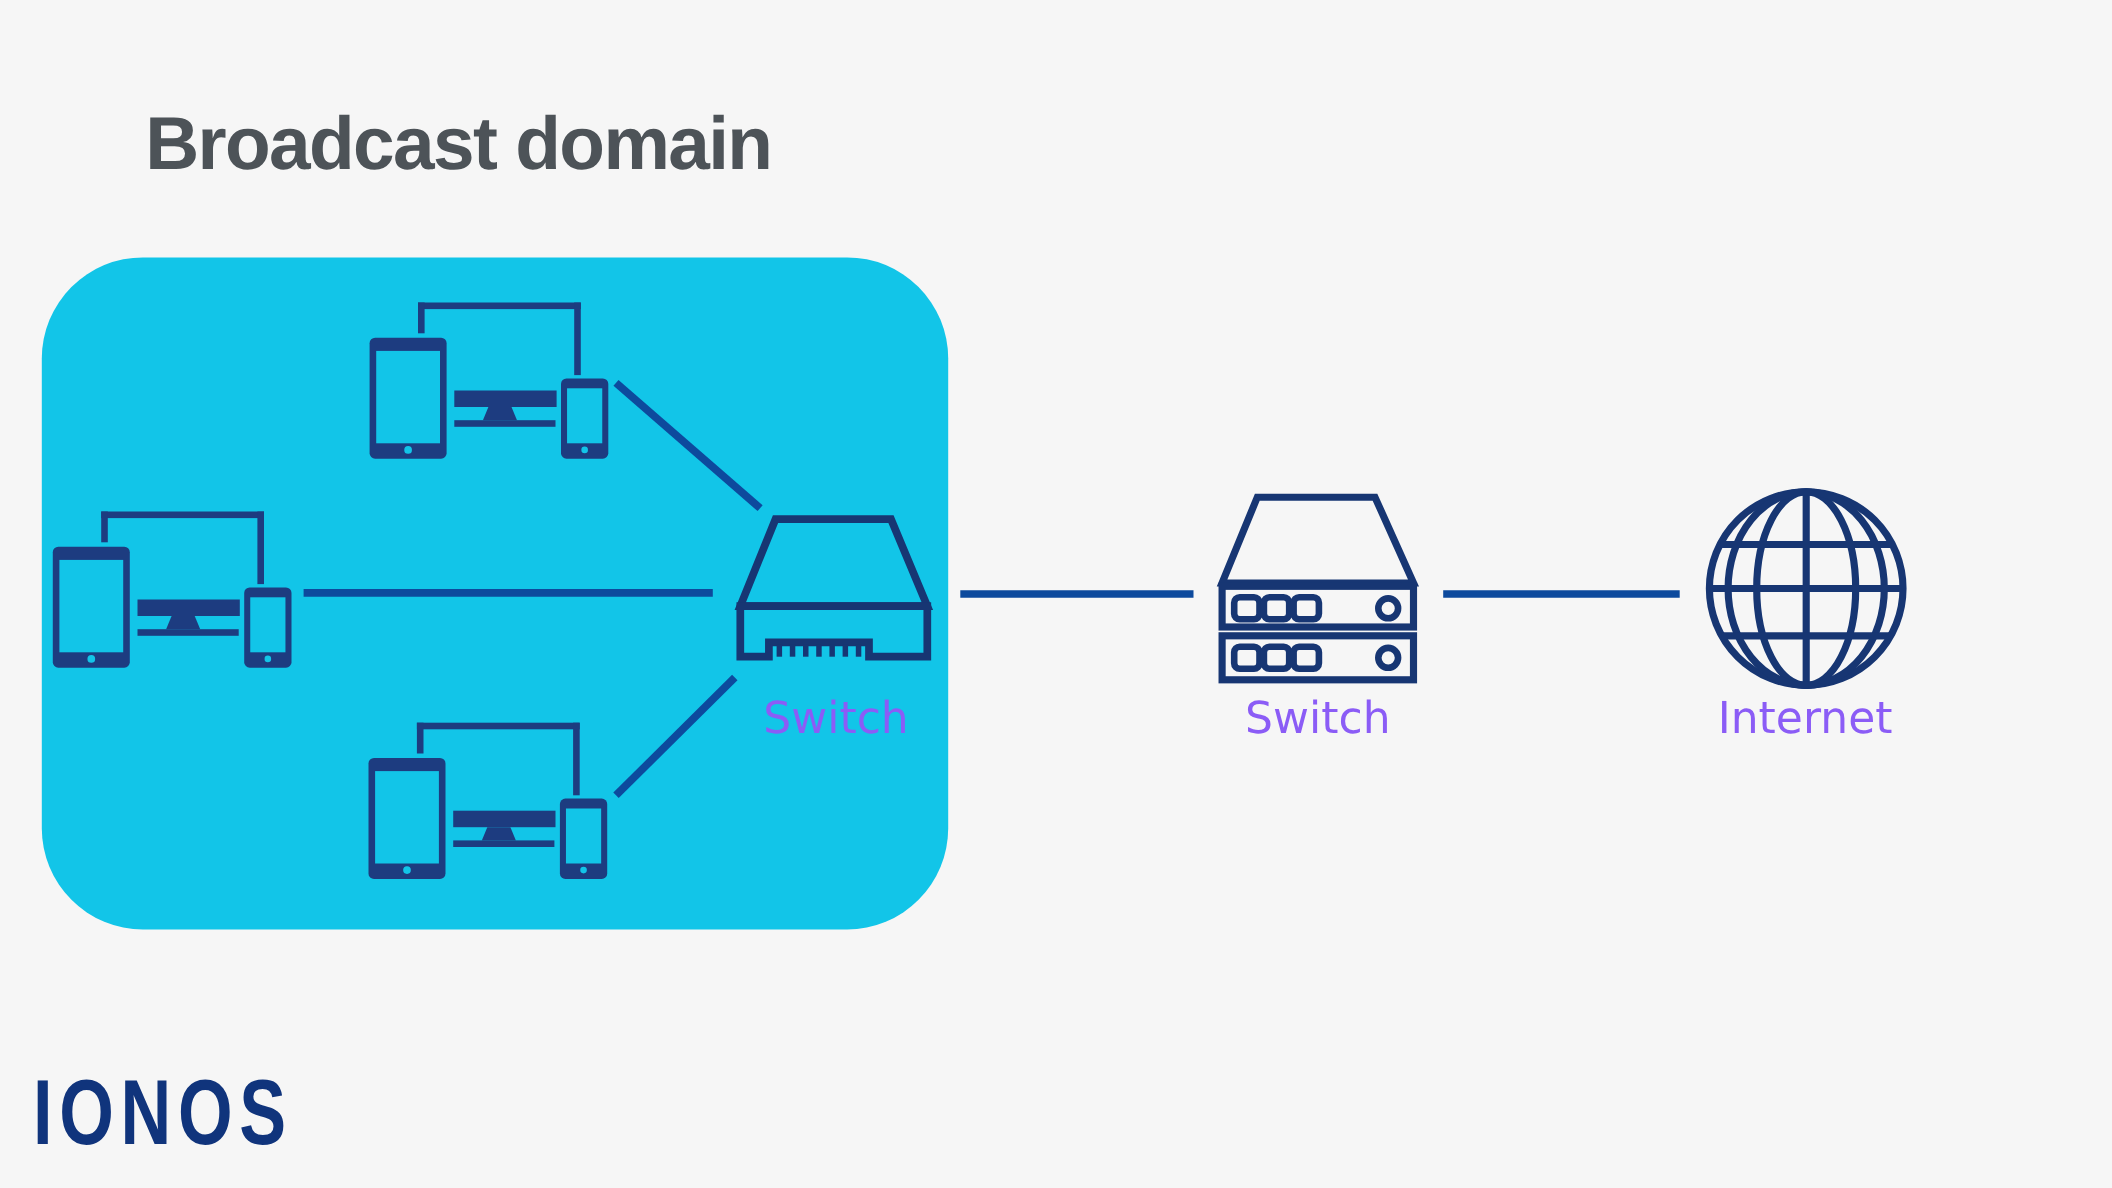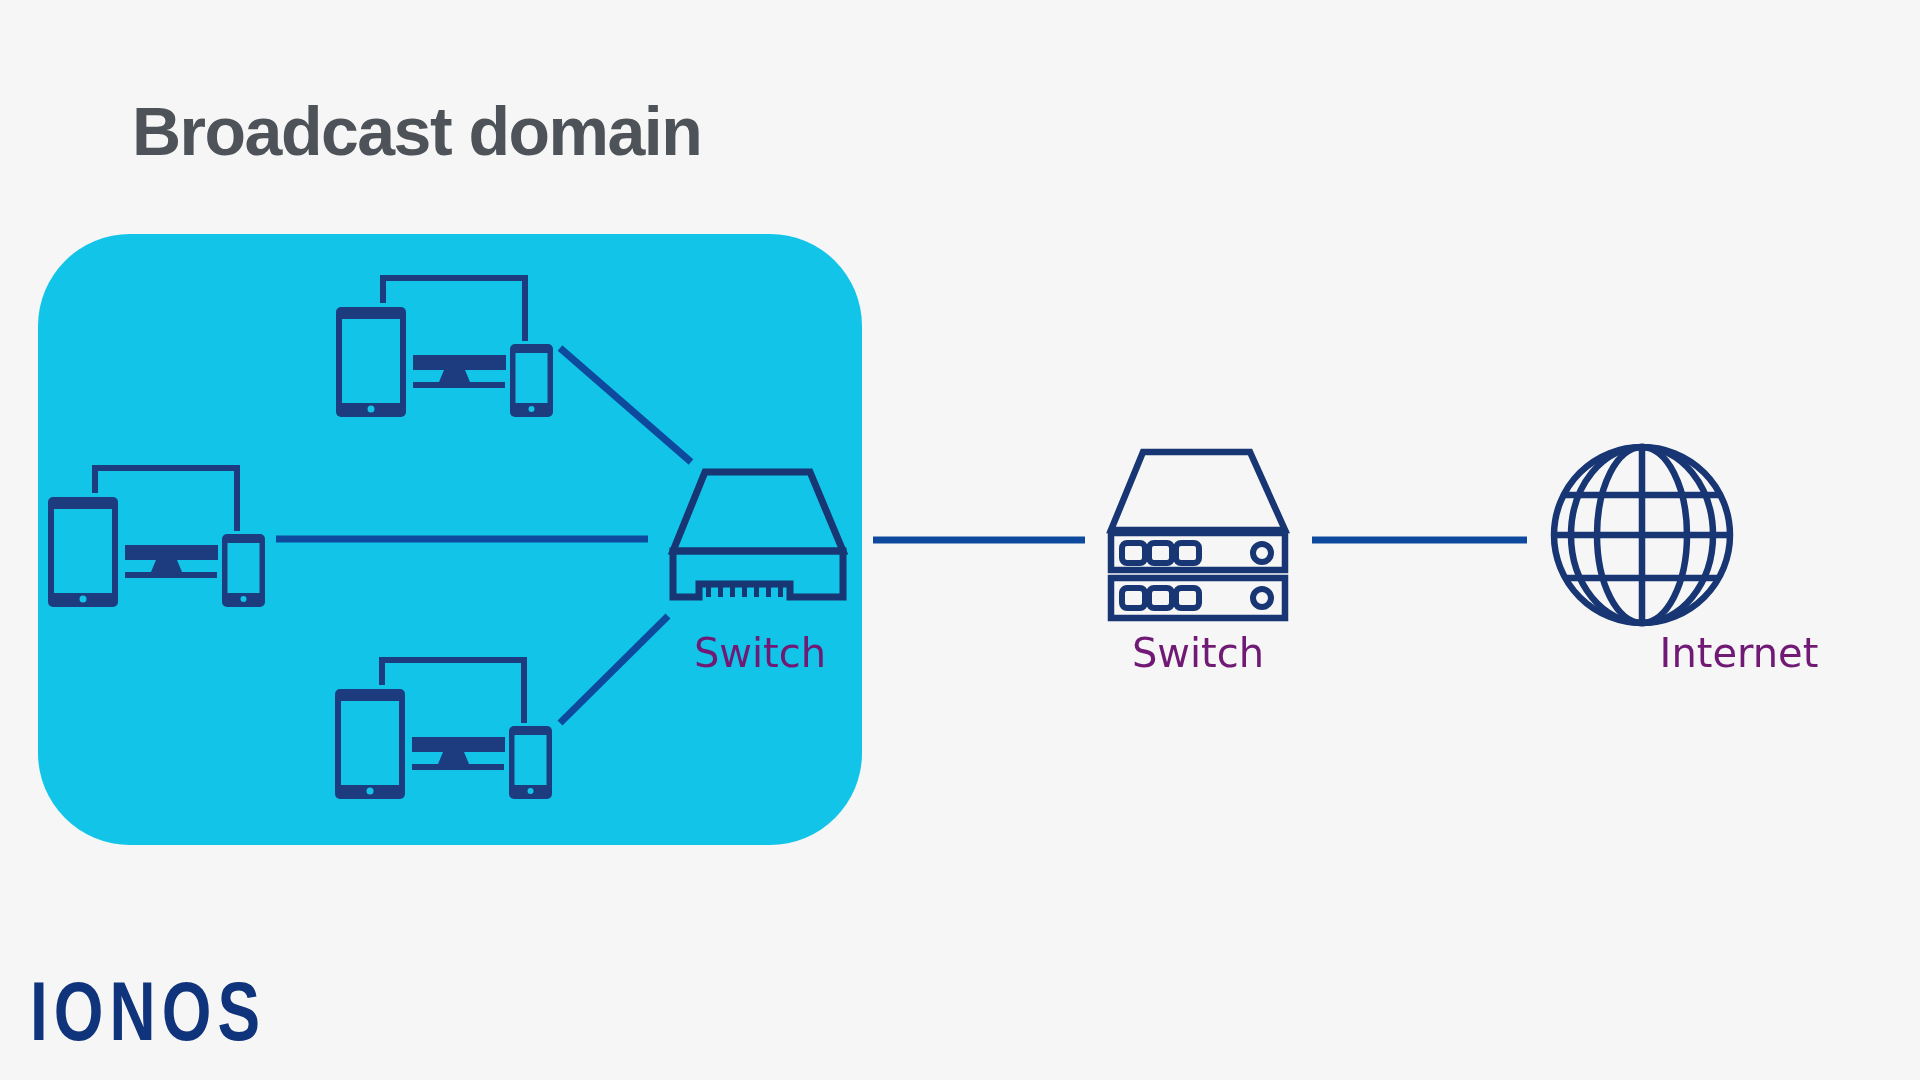--- a/index.html
+++ b/index.html
@@ -14,25 +14,25 @@
   .page-title{
     position:absolute;left:132px;top:92px;
     font-family:"Liberation Sans", sans-serif;
     font-weight:bold;font-size:68px;letter-spacing:-1.5px;
     color:#4d5358;white-space:nowrap;
   }
   .node-label{
     position:absolute;top:630px;
     transform:translateX(-50%);
     font-family:"DejaVu Sans", sans-serif;
-    font-size:40px;color:#701a75;white-space:nowrap;
+    font-size:40px;color:#8b5cf6;white-space:nowrap;
   }
   .label-switch{left:760px;}
   .label-router{left:1198px;}
-  .label-internet{left:1739px;}
+  .label-internet{left:1641px;}
   .ionos-logo{
     position:absolute;left:30px;top:963px;
     font-family:"Liberation Sans", sans-serif;
     font-weight:bold;font-size:84px;letter-spacing:8px;
     color:#10347c;
     transform:scaleX(0.76);transform-origin:left center;
     white-space:nowrap;
   }
 </style>
 </head>

